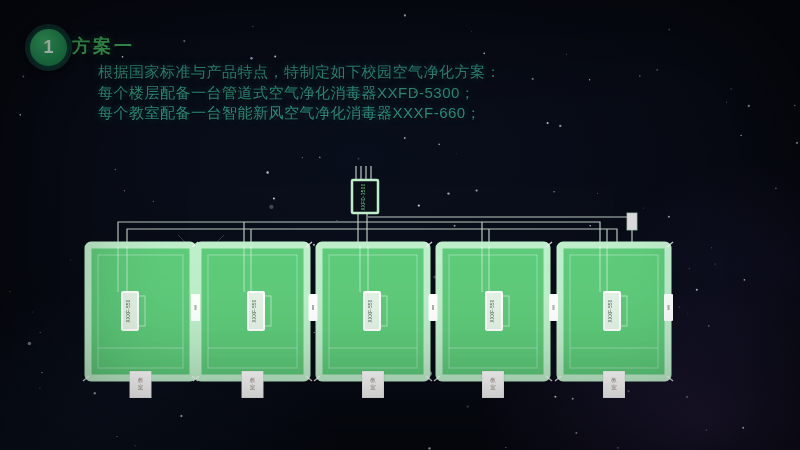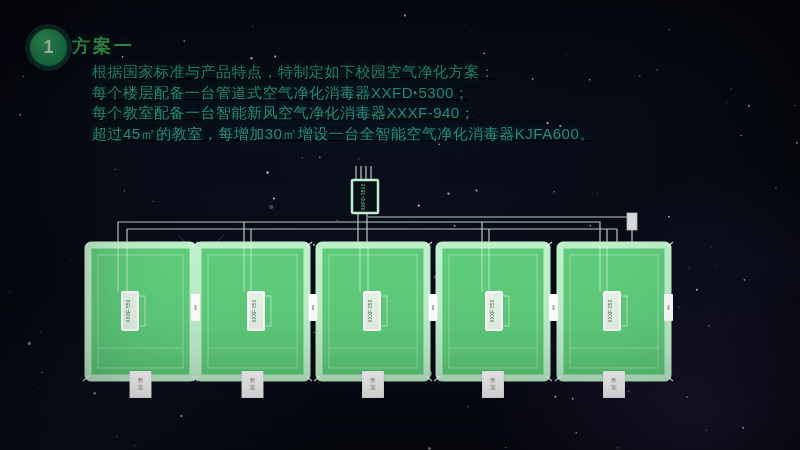--- a/index.html
+++ b/index.html
@@ -26,41 +26,40 @@
     box-shadow:0 0 0 2px rgba(45,120,105,.4), 0 3px 8px rgba(0,0,0,.7);
     display:flex;align-items:center;justify-content:center;
     color:#eafff2;font-size:18px;font-weight:bold;
   }
   .title{
     position:absolute;left:72px;top:34px;z-index:2;margin:0;
     font-size:18px;font-weight:bold;letter-spacing:3px;color:#3fae5e;
     text-shadow:0 2px 3px rgba(0,0,0,.8), 0 0 10px rgba(60,190,110,.35);
     text-align:center;
   }
-  .paragraph{position:absolute;left:92px;top:62px;width:580px;z-index:2;text-decoration:underline;}
+  .paragraph{position:absolute;left:98px;top:62px;width:580px;z-index:2;}
   .paragraph p{
     margin:0;font-size:15px;line-height:20.5px;letter-spacing:.5px;
     color:#2e9183;
     text-shadow:0 1px 2px rgba(0,0,0,.9), 0 0 7px rgba(45,160,140,.4);
   }
 </style>
 </head>
 <body>
 
 <div class="slide">
   <div class="badge">
     <span>1</span>
   </div>
   <h1 class="title">方案一</h1>
 
   <div class="paragraph">
     <p>根据国家标准与产品特点，特制定如下校园空气净化方案：</p>
     <p>每个楼层配备一台管道式空气净化消毒器XXFD-5300；</p>
-    <p>每个教室配备一台智能新风空气净化消毒器XXXF-940；</p>
-    <p>超过45㎡的教室，每增加30㎡增设一台全智能空气净化消毒器KJFA600。</p>
+    <p>每个教室配备一台智能新风空气净化消毒器XXXF-660；</p>
   </div>
 
   <svg class="scene" id="scene" width="800" height="450" viewBox="0 0 800 450">
       <g>
         <circle cx="70.5" cy="259.8" r="0.58" fill="#ffffff" opacity="0.22"></circle>
         <circle cx="94.8" cy="393.2" r="1.20" fill="#ffffff" opacity="0.55"></circle>
         <circle cx="689.2" cy="268.4" r="0.47" fill="#bcd2ff" opacity="0.87"></circle>
         <circle cx="711.6" cy="247.7" r="0.54" fill="#ffffff" opacity="0.38"></circle>
         <circle cx="657.2" cy="69.9" r="1.06" fill="#ffffff" opacity="0.24"></circle>
         <circle cx="429.8" cy="373.5" r="2.25" fill="#ffffff" opacity="0.47"></circle>

